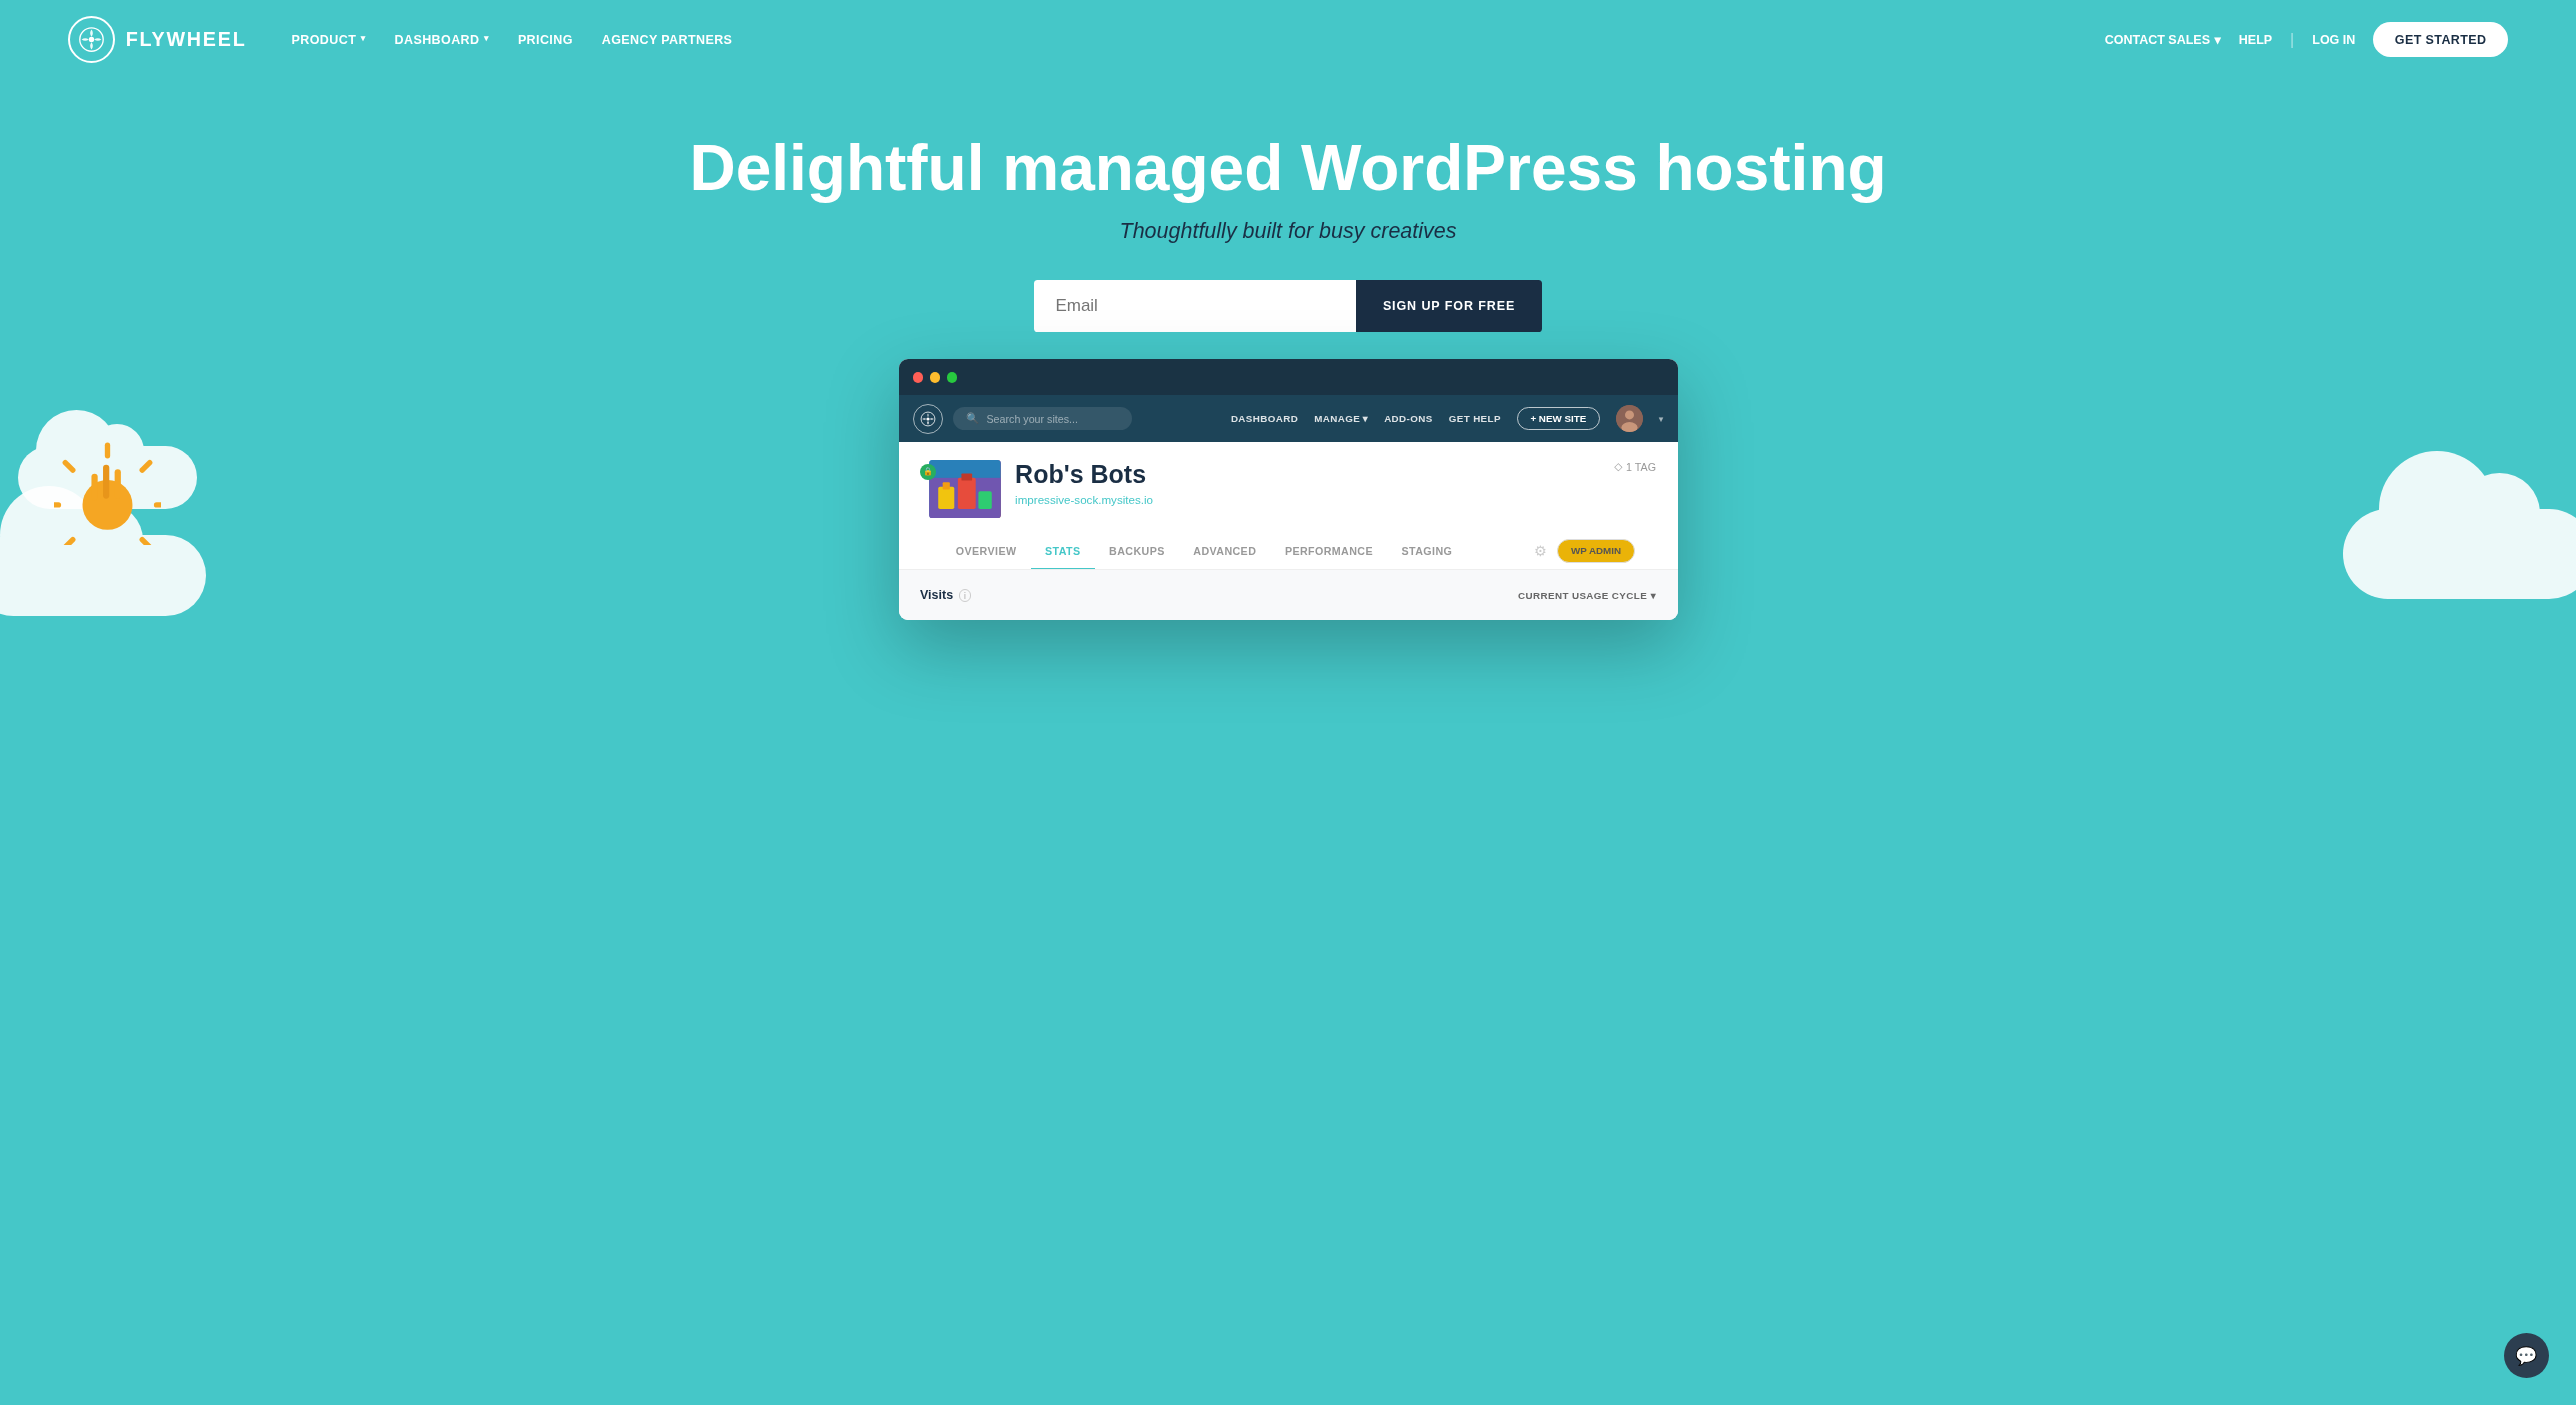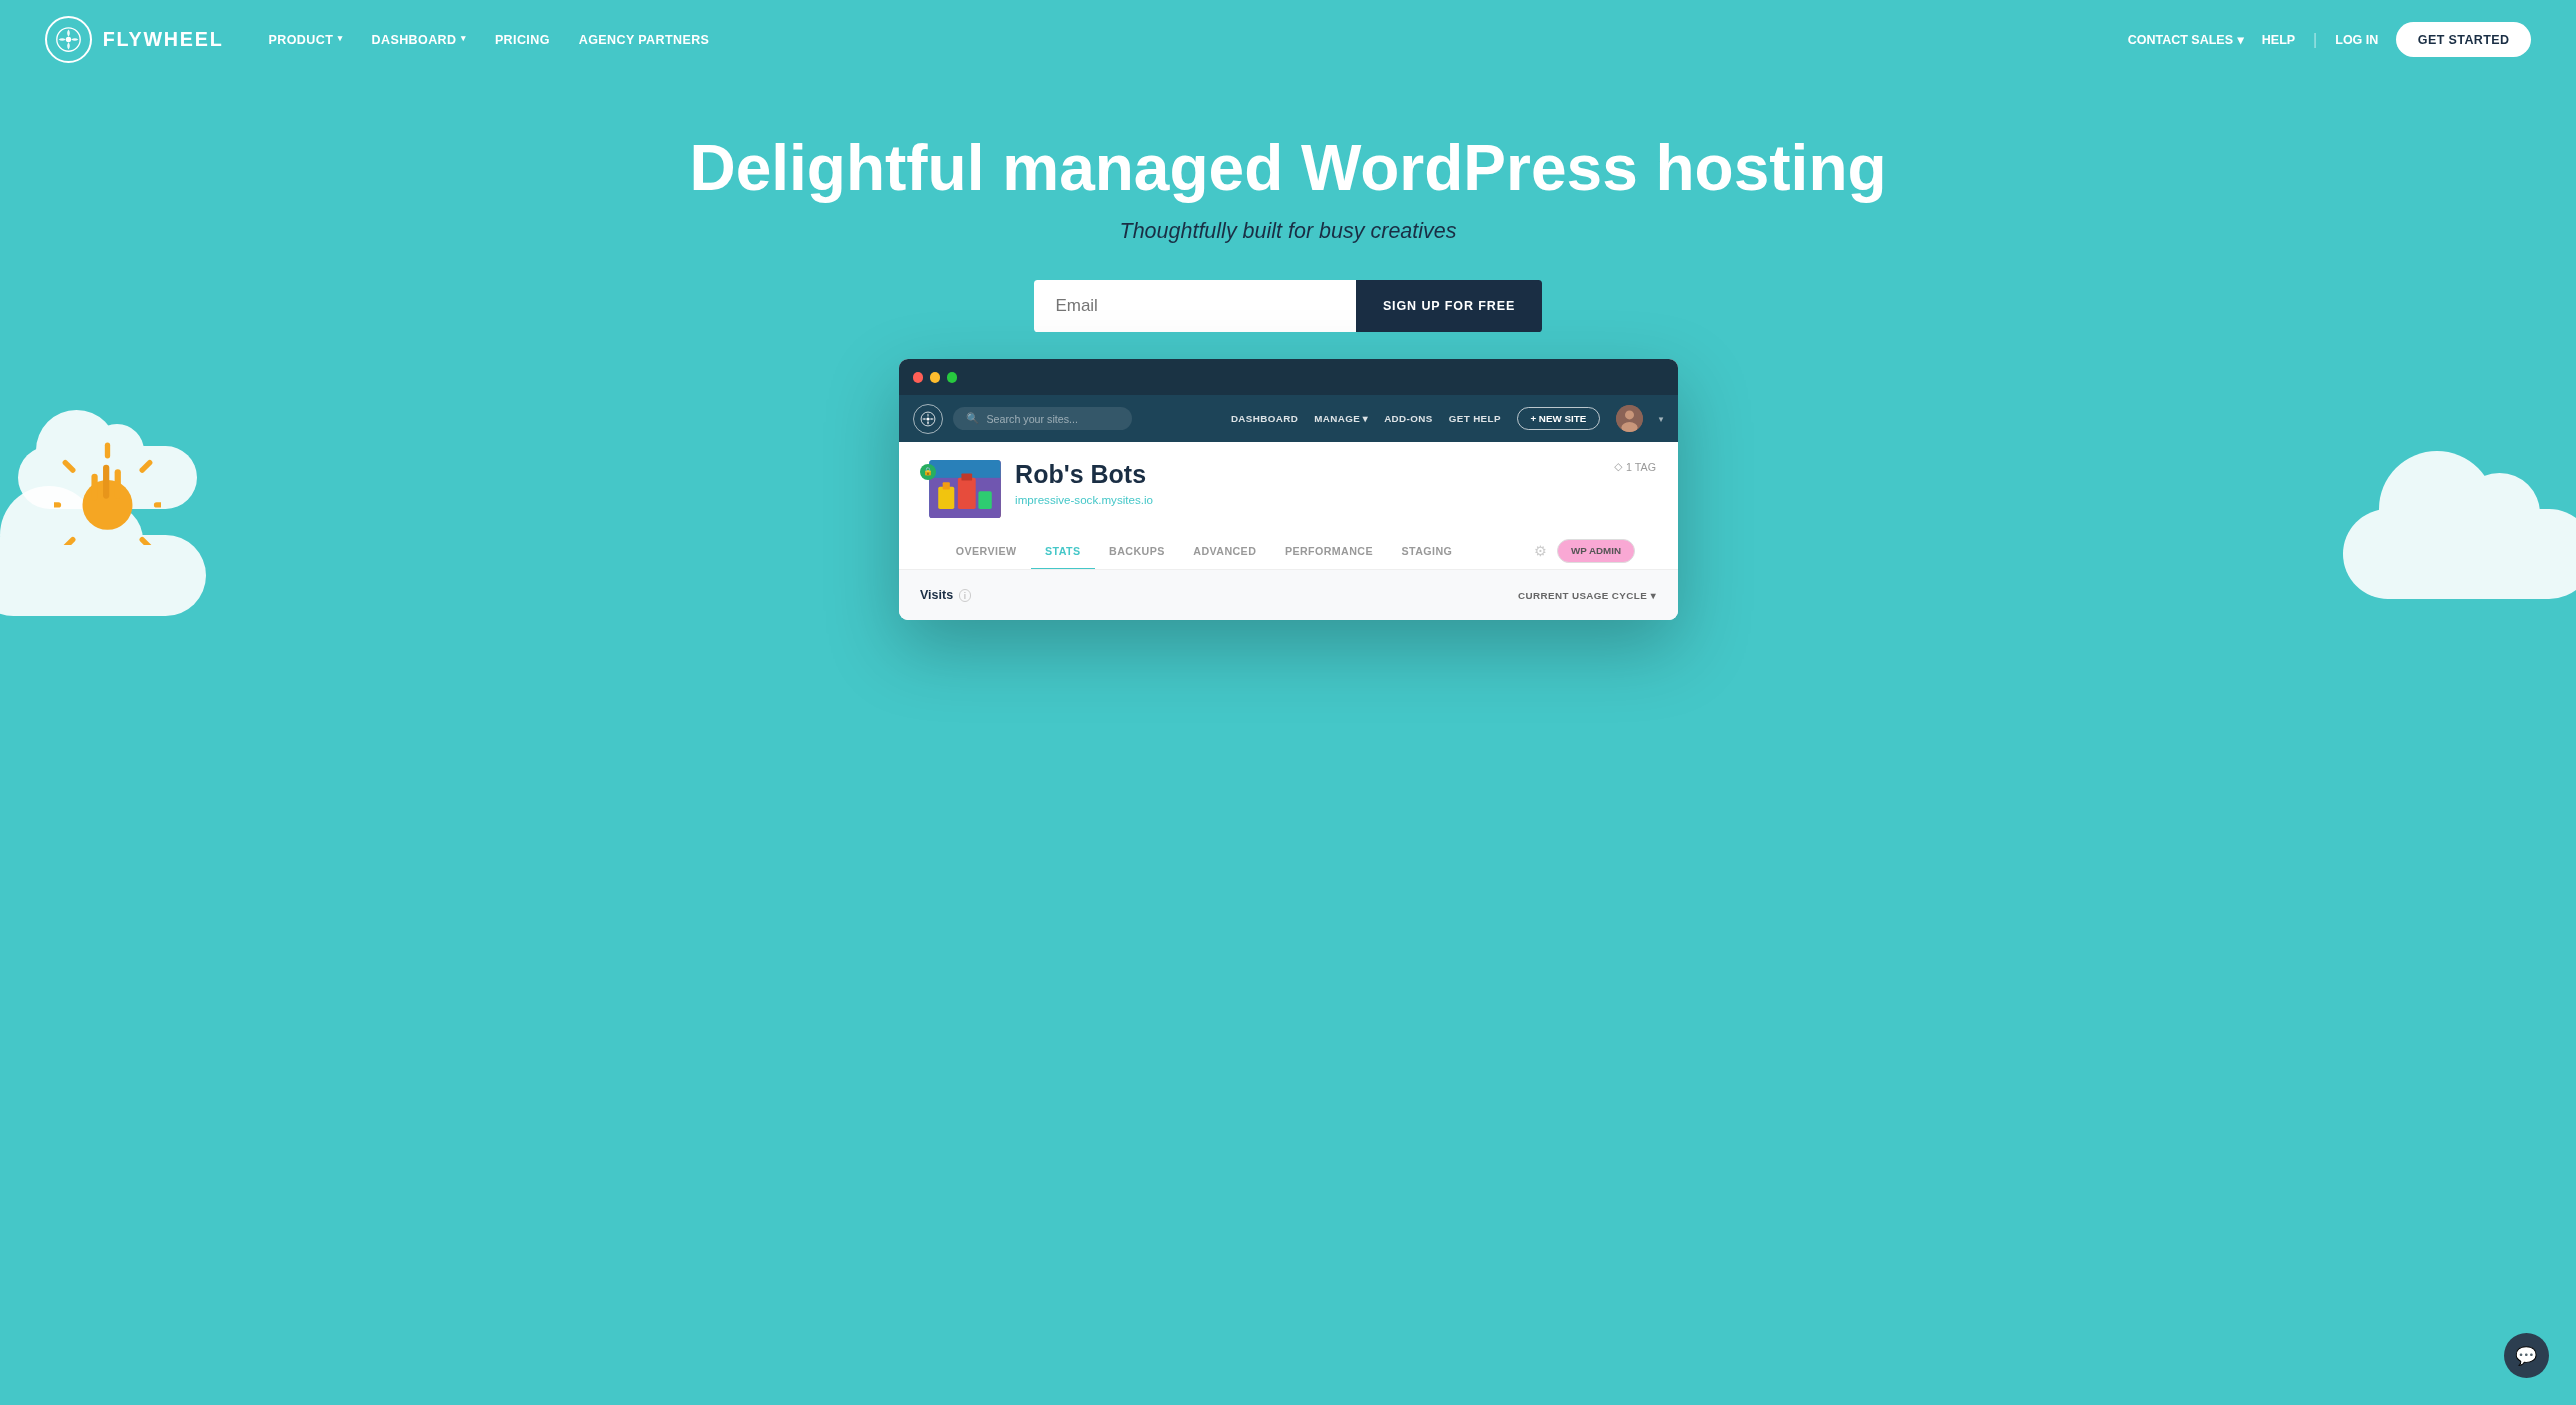--- a/index.html
+++ b/index.html
@@ -1,20 +1,20 @@
 <!DOCTYPE html>
 <html style="font-size:14.3px"><head>
   <meta charset="utf-8">
   <style>
     * { margin: 0; padding: 0; box-sizing: border-box; }
     body { font-family: -apple-system, BlinkMacSystemFont, 'Segoe UI', sans-serif; background: #45c7c8; overflow-x: hidden; }
 
     
     nav {
-      display: flex; align-items: center; padding: 16px 45px;
+      display: flex; align-items: center; padding: 16px 68px;
       background: transparent; position: relative; z-index: 10;
     }
     .nav-logo { display: flex; align-items: center; gap: 10.7px; margin-right: 45px; }
     .nav-logo-icon {
       width: 47px; height: 47px; border-radius: 50%; border: 2.2px solid white;
       display: flex; align-items: center; justify-content: center;
     }
     .nav-logo-text { color: white; font-size: 19.7px; font-weight: 800; letter-spacing: 1.8px; }
     .nav-links { display: flex; align-items: center; gap: 29px; flex: 1; }
     .nav-link {
@@ -198,21 +198,21 @@
       color: #999; cursor: pointer; position: relative; text-transform: uppercase;
     }
     .site-tab.active { color: #45c7c8; }
     .site-tab.active::after {
       content: ''; position: absolute; bottom: 0; left: 0; right: 0;
       height: 1.8px; background: #45c7c8;
     }
     .site-tabs-right { margin-left: auto; display: flex; align-items: center; gap: 10.7px; }
     .settings-icon { color: #ccc; font-size: 14.3px; cursor: pointer; }
     .wp-admin-btn {
-      background: #f9a8d4; border: 1.3px solid #ddd; color: #555;
+      background: #eab308; border: 1.3px solid #ddd; color: #555;
       font-size: 9.8px; font-weight: 700; padding: 5.4px 12.5px; border-radius: 18px;
       cursor: pointer;
     }
 
     
     .stats-section {
       background: #f8f9fa; padding: 18px 21.5px;
       display: flex; align-items: center; justify-content: space-between;
     }
     .visits-label { font-size: 12.5px; font-weight: 700; color: #1a2e44; display: flex; align-items: center; gap: 5.4px; }

